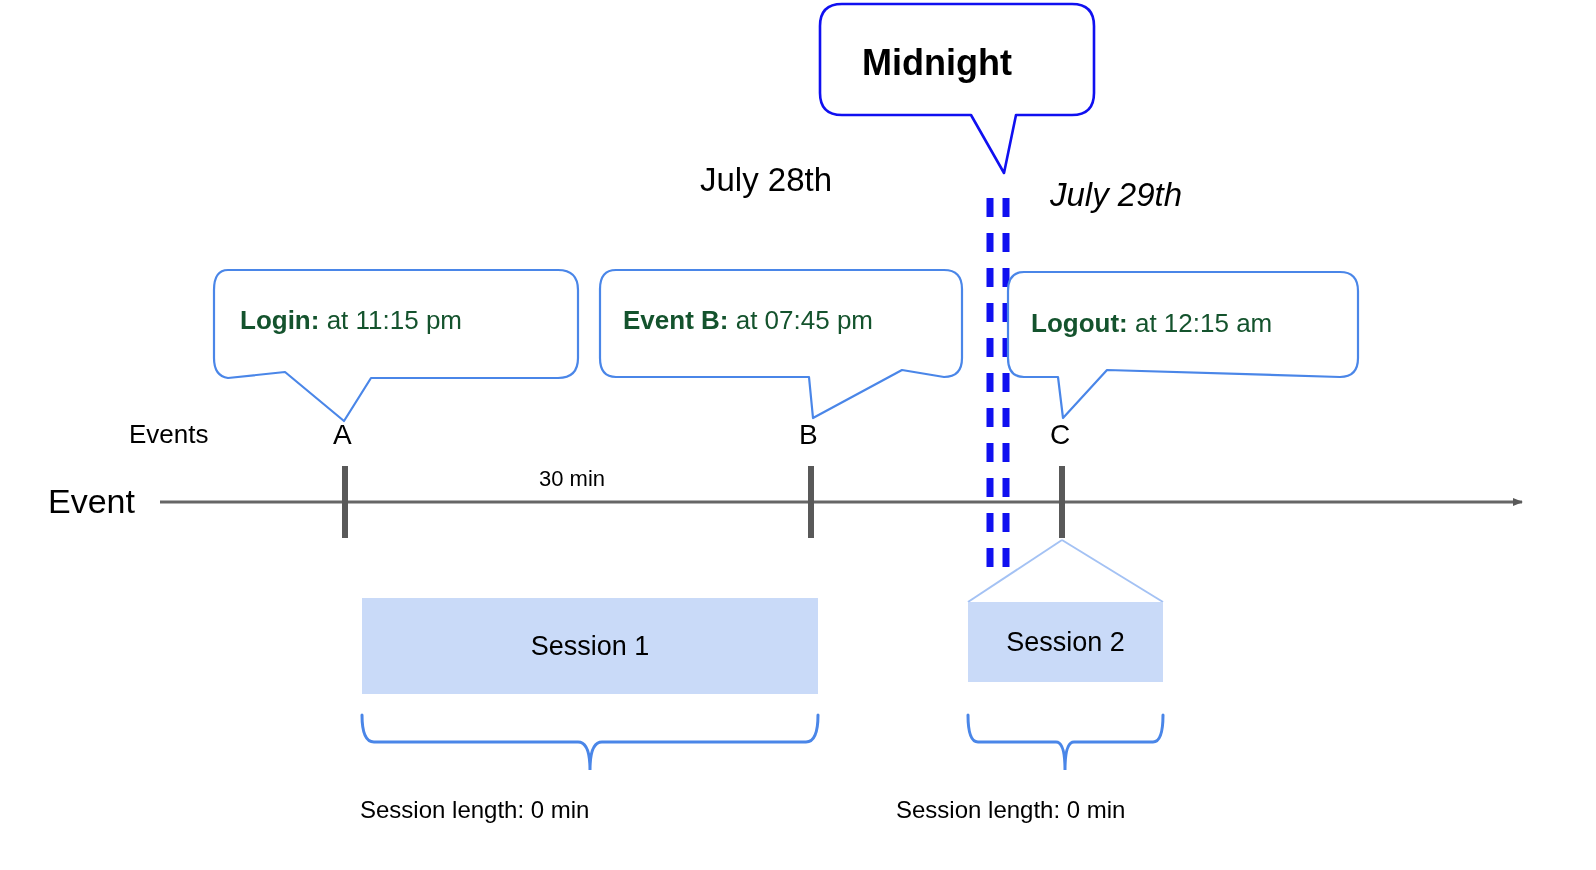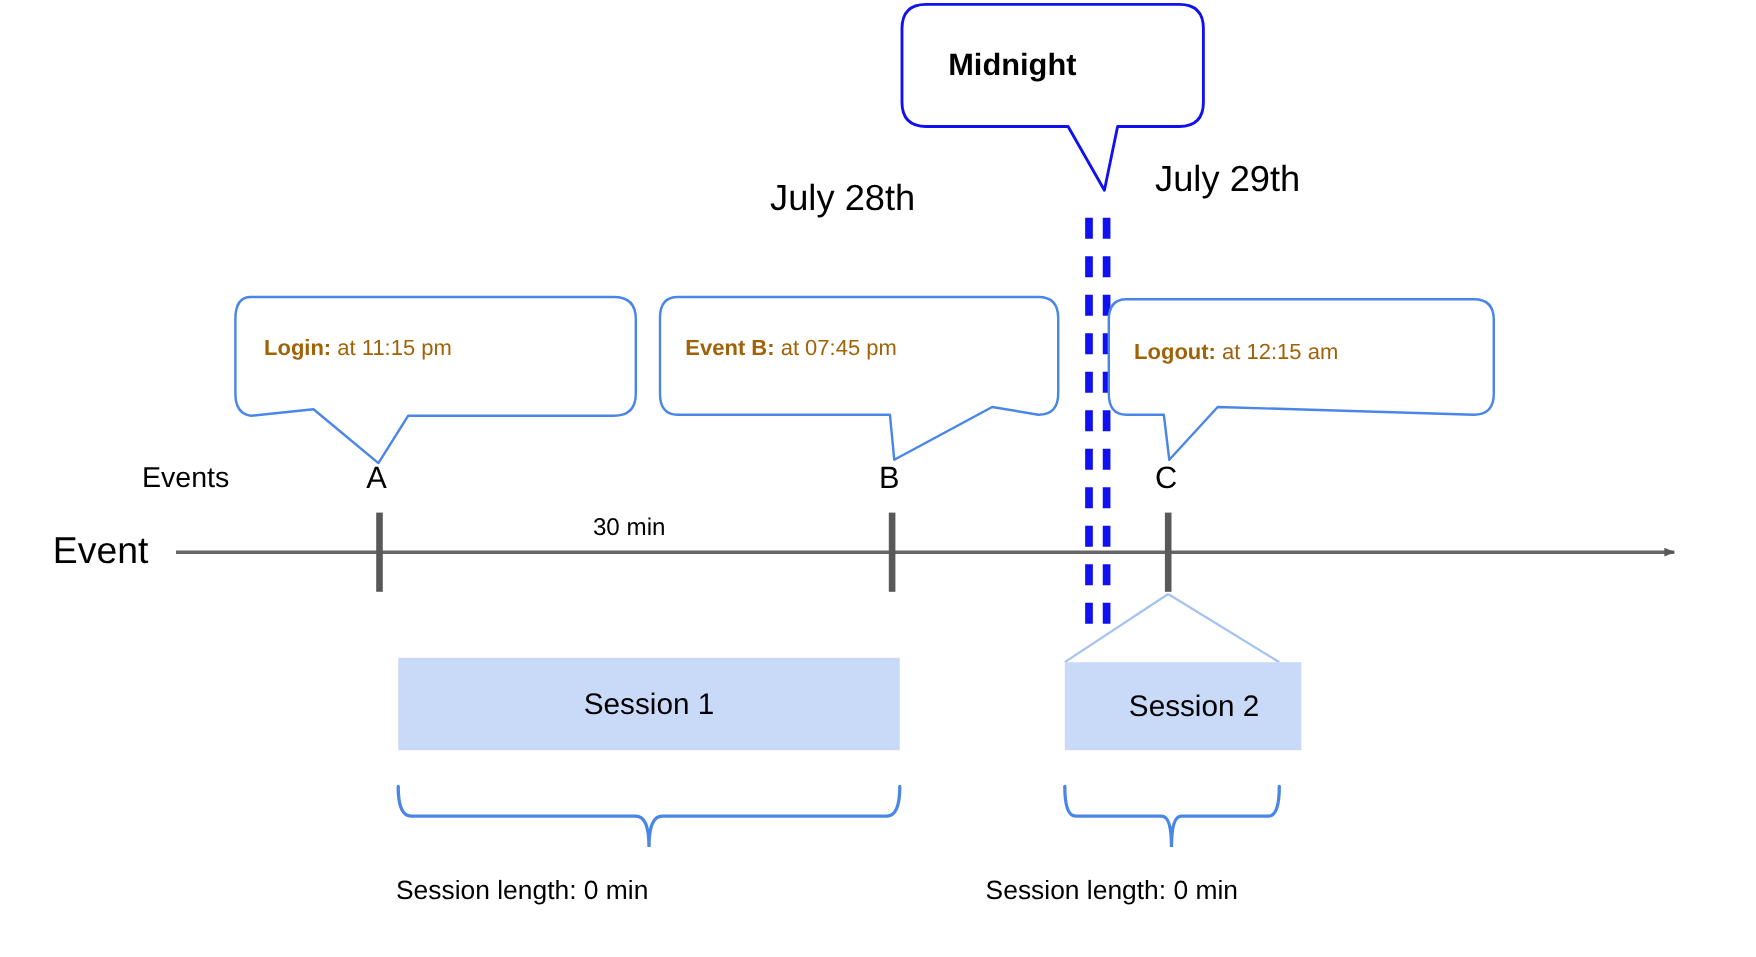--- a/index.html
+++ b/index.html
@@ -25,32 +25,32 @@
     pointer-events: none;
   }
   .txt {
     position: absolute;
     white-space: nowrap;
     line-height: 1;
   }
   .callout-text {
     position: absolute;
     white-space: nowrap;
-    font-size: 20px;
+    font-size: 26px;
     line-height: 1;
-    color: #a16207;
+    color: #14532d;
   }
   .callout-text .b {
     font-weight: bold;
   }
   .date-label {
     font-size: 33px;
   }
   .midnight-label {
-    font-size: 28px;
+    font-size: 36px;
     font-weight: bold;
   }
   .events-label {
     font-size: 26px;
     text-align: center;
   }
   .user-label {
     font-size: 34px;
   }
   .tick-label {
@@ -143,21 +143,21 @@
       <path d="M 968,715 Q 968,742 978,742 L 1056,742 Q 1065,742 1065,770
                Q 1065,742 1074,742 L 1153,742 Q 1163,742 1163,715" fill="none" stroke="#4a86e8" stroke-width="3" stroke-linecap="round"></path>
     </g>
 
   </svg>
 
   <div class="txt midnight-label" style="left:862px; top:45px;">Midnight</div>
 
   <div class="txt date-label" style="left:700px; top:163px;">July 28th</div>
 
-  <div class="txt date-label" style="left:1050px; top:146px;">July 29th</div>
+  <div class="txt date-label" style="left:1050px; top:178px;font-style:italic;">July 29th</div>
 
   <div class="callout-text" style="left:240px; top:307px;">
     <span class="b">Login:</span><span> at 11:15 pm</span>
   </div>
 
   <div class="callout-text" style="left:623px; top:307px;">
     <span class="b">Event B:</span><span> at 07:45 pm</span>
   </div>
 
   <div class="callout-text" style="left:1031px; top:310px;">
@@ -169,25 +169,25 @@
   <div class="txt user-label" style="left:48px; top:484px;">Event</div>
 
   <div class="txt tick-label" style="left:333px; top:421px;">A</div>
 
   <div class="txt tick-label" style="left:799px; top:421px;">B</div>
 
   <div class="txt tick-label" style="left:1050px; top:421px;">C</div>
 
   <div class="txt dur-label" style="left:539px; top:449px;">30 min</div>
 
-  <div class="session-box" style="left:362px; top:598px; width:456px; height:84px;">
+  <div class="session-box" style="left:362px; top:598px; width:456px; height:96px;">
     <span>Session 1</span>
   </div>
 
-  <div class="session-box" style="left:968px; top:602px; width:195px; height:80px;padding-left:20px;">
+  <div class="session-box" style="left:968px; top:602px; width:195px; height:80px;">
     <span>Session 2</span>
   </div>
 
   <div class="txt sesslen-label" style="left:360px; top:798px;">Session length: 0 min</div>
 
   <div class="txt sesslen-label" style="left:896px; top:798px;">Session length: 0 min</div>
 
 </div>
 
 </body></html>

